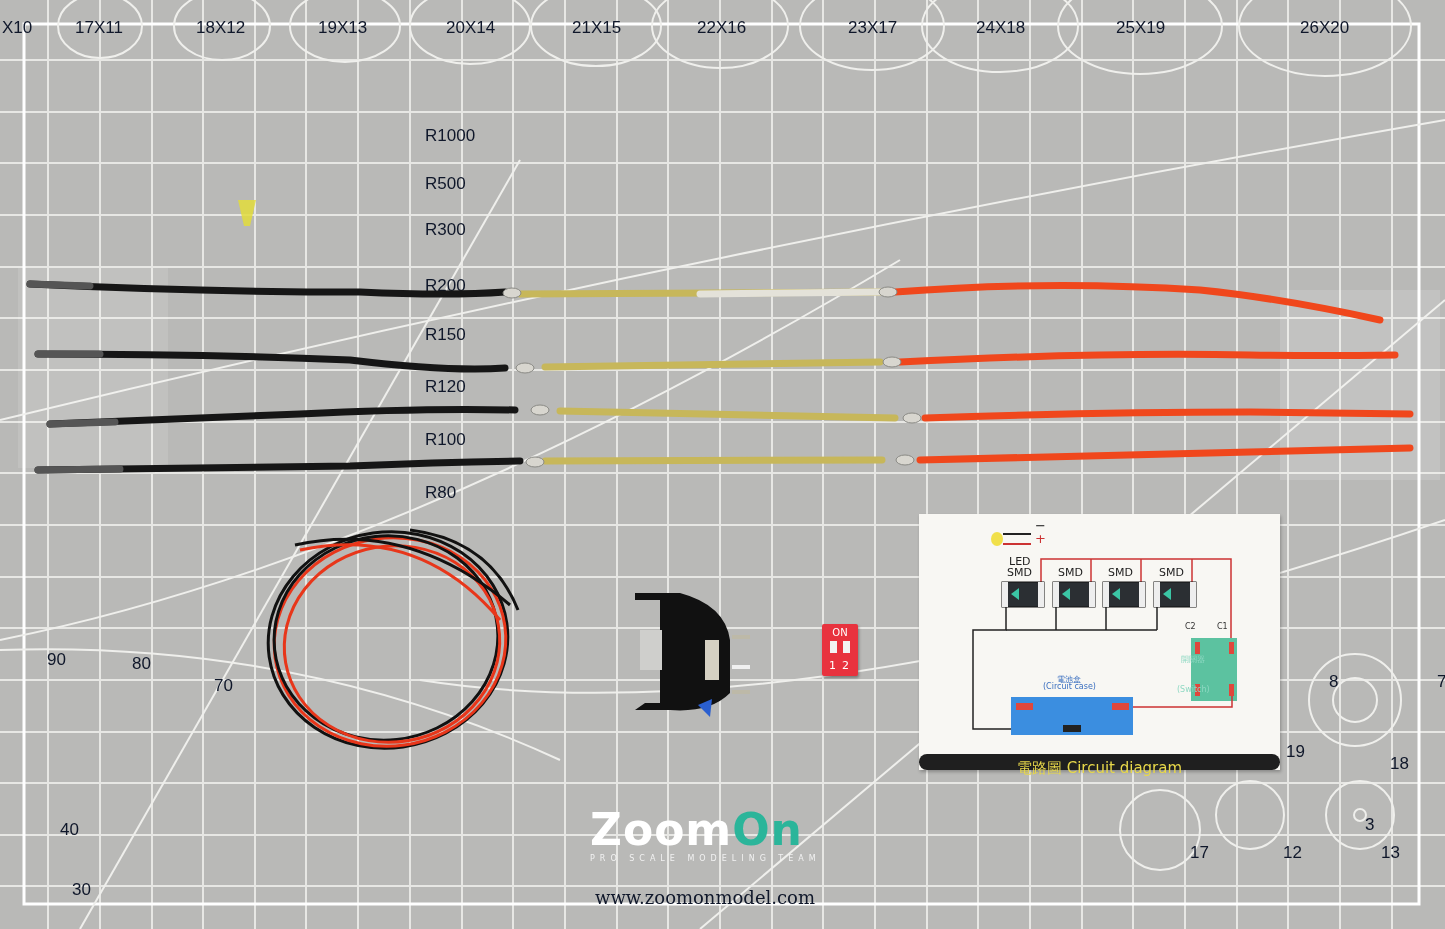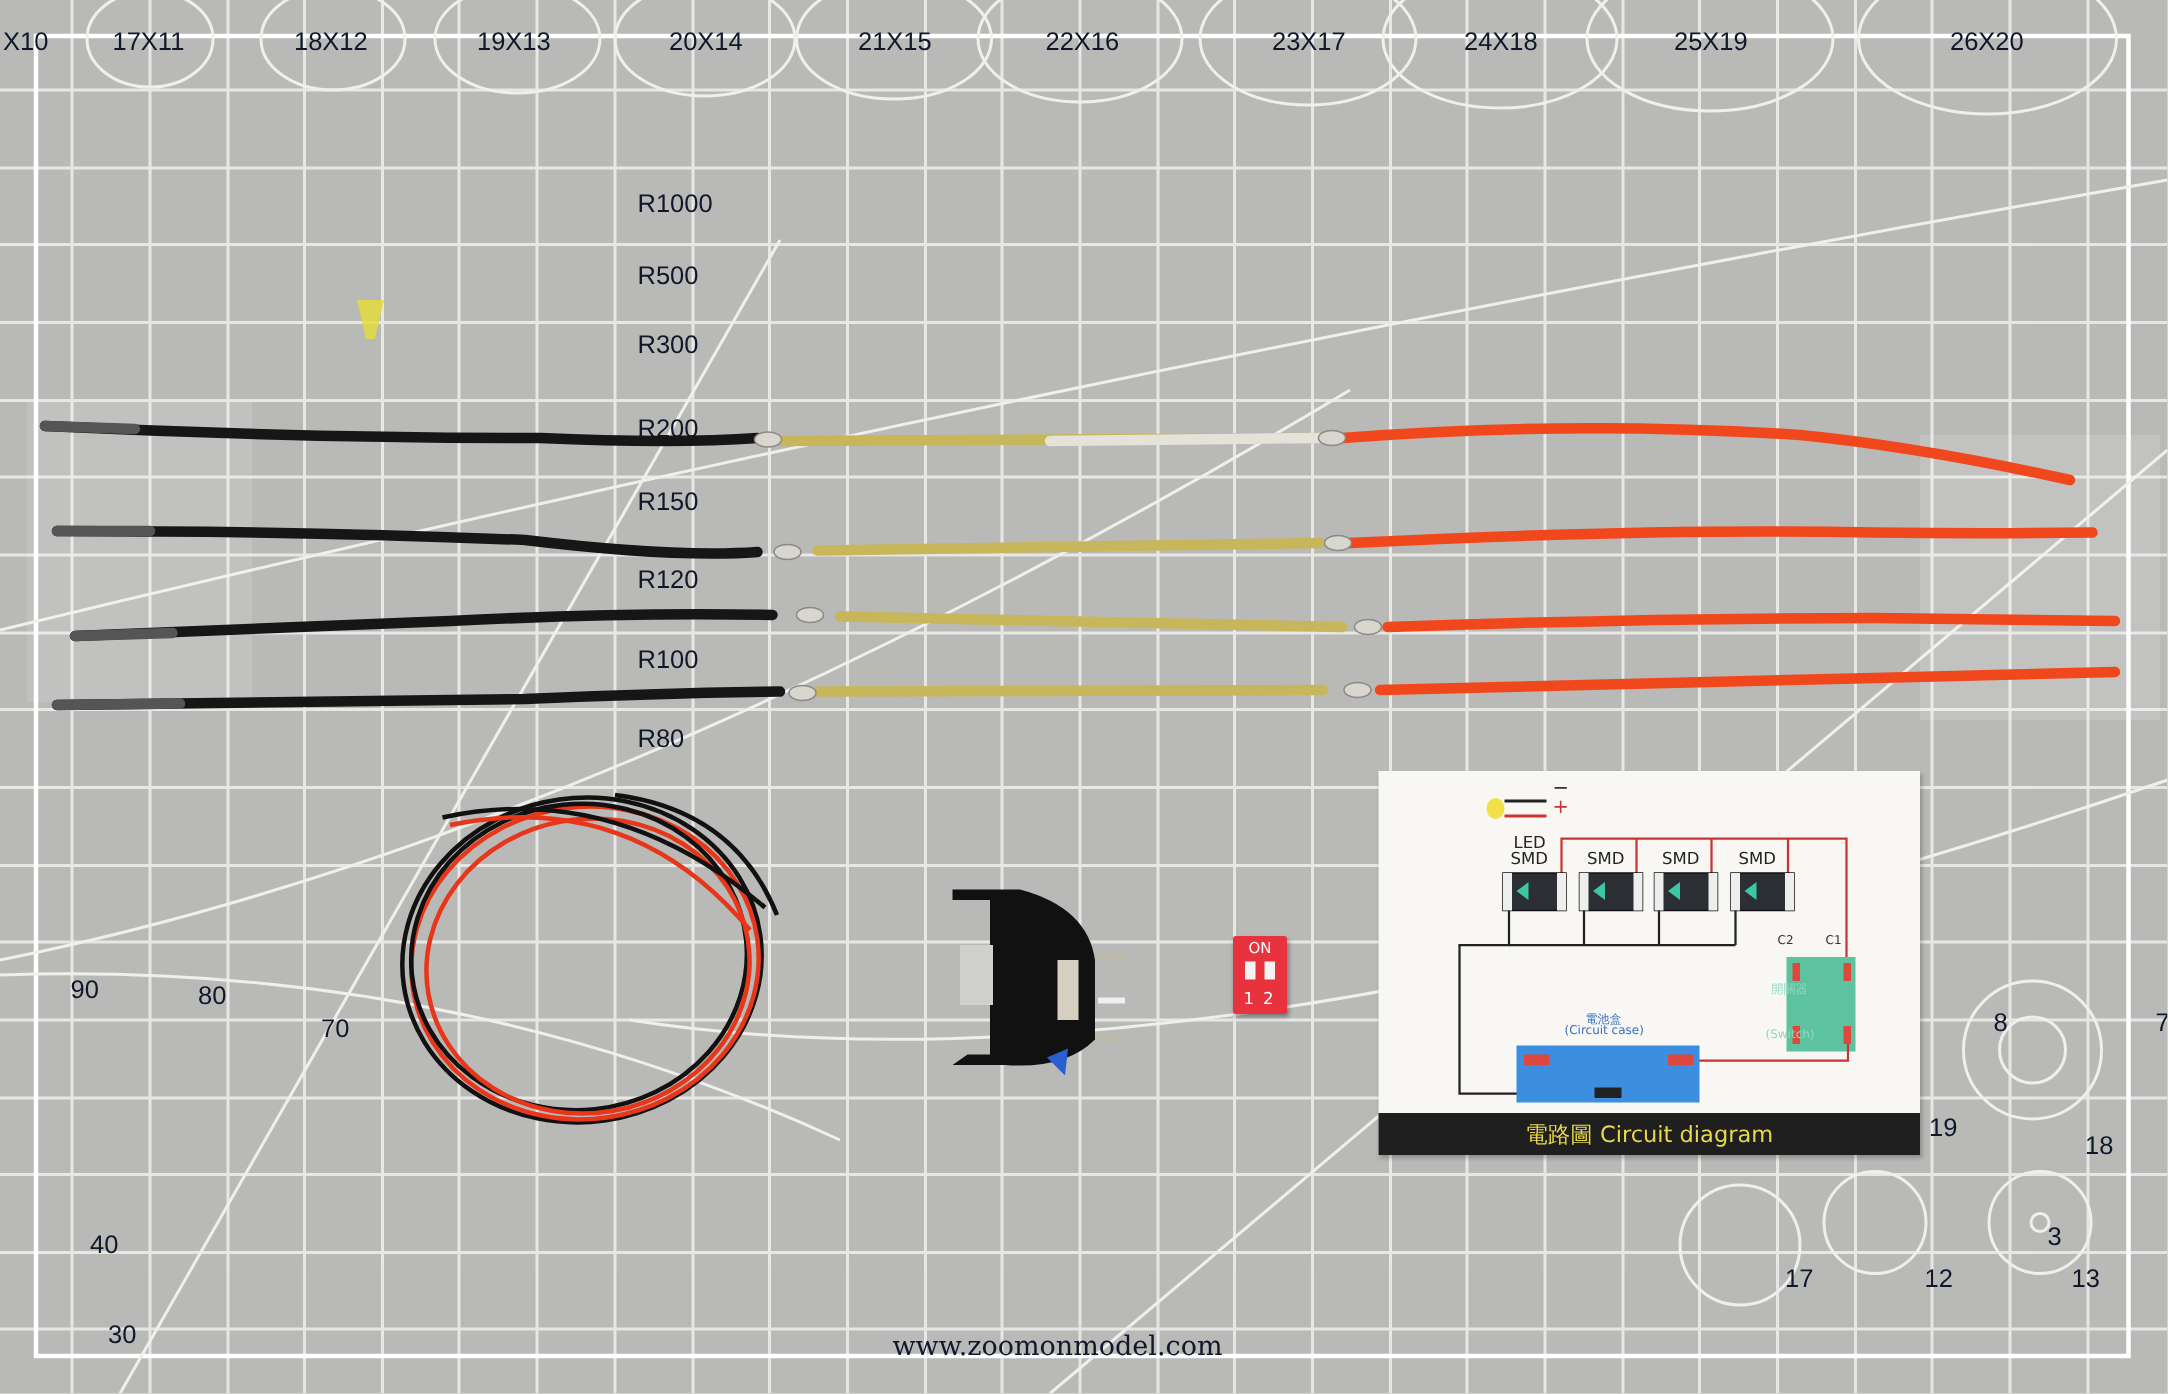--- a/index.html
+++ b/index.html
@@ -6,21 +6,21 @@
   body{width:1445px;height:929px;overflow:hidden;font-family:"DejaVu Sans",sans-serif;}
   .scene{position:relative;width:1445px;height:929px;background:#b9b9b7;overflow:hidden;}
   .mat-svg{position:absolute;left:0;top:0;width:1445px;height:929px;}
   .abs{position:absolute;}
   .logo{position:absolute;left:590px;top:808px;width:250px;height:70px;}
   .logo-main{font-family:"DejaVu Sans",sans-serif;font-size:44px;font-weight:bold;color:#ffffff;letter-spacing:1px;line-height:44px;white-space:nowrap;}
   .logo-main .on{color:#2bb59a;}
   .logo-tag{font-family:"DejaVu Sans",sans-serif;font-size:8px;color:#f2f2f2;letter-spacing:5px;margin-top:2px;white-space:nowrap;}
   .url{position:absolute;left:595px;top:887px;font-family:"DejaVu Serif",serif;font-size:18px;color:#0f172a;white-space:nowrap;}
   .card{position:absolute;left:919px;top:514px;width:361px;height:256px;background:#f8f7f3;box-shadow:1px 2px 3px rgba(0,0,0,0.25);}
-  .card-footer{position:absolute;left:0;bottom:0;width:361px;height:28px;background:#1f1f1f;color:#e8d84a;font-size:15px;text-align:center;line-height:28px;}
+  .card-footer{position:absolute;left:0;bottom:0;width:361px;height:16px;background:#1f1f1f;color:#e8d84a;font-size:15px;text-align:center;line-height:28px;border-radius:10px;}
   .card svg{position:absolute;left:0;top:0;}
   .mat-label{position:absolute;font-family:Liberation Sans, sans-serif;color:#0f172a;font-size:17px;white-space:nowrap;}
 </style>
 </head>
 <body>
 
 <div class="scene">
 
   <svg class="mat-svg" viewBox="0 0 1445 929">
     <g stroke="#ecece9" stroke-width="2" fill="none" opacity="0.9">
@@ -269,14 +269,18 @@
     <div class="abs" style="left:240px;top:52px;font-size:11px;color:#222;">SMD</div>
     <div class="abs" style="left:266px;top:108px;font-size:8px;color:#333;">C2</div>
     <div class="abs" style="left:298px;top:108px;font-size:8px;color:#333;">C1</div>
     <div class="abs" style="left:262px;top:140px;font-size:8px;color:#8fd9c3;">開關器</div>
     <div class="abs" style="left:258px;top:136px;font-size:8px;color:#8fd9c3;margin-top:35px;">(Switch)</div>
     <div class="abs" style="left:138px;top:160px;font-size:8px;color:#3a6fc0;">電池盒</div>
     <div class="abs" style="left:124px;top:168px;font-size:8px;color:#3a6fc0;">(Circuit case)</div>
     <div class="card-footer">電路圖 Circuit diagram</div>
   </div>
 
+  <div class="logo">
+    <div class="logo-main"><span>Zoom</span><span class="on">On</span></div>
+    <div class="logo-tag">PRO SCALE MODELING TEAM</div>
+  </div>
   <div class="url">www.zoomonmodel.com</div>
 </div>
 
 </body></html>

